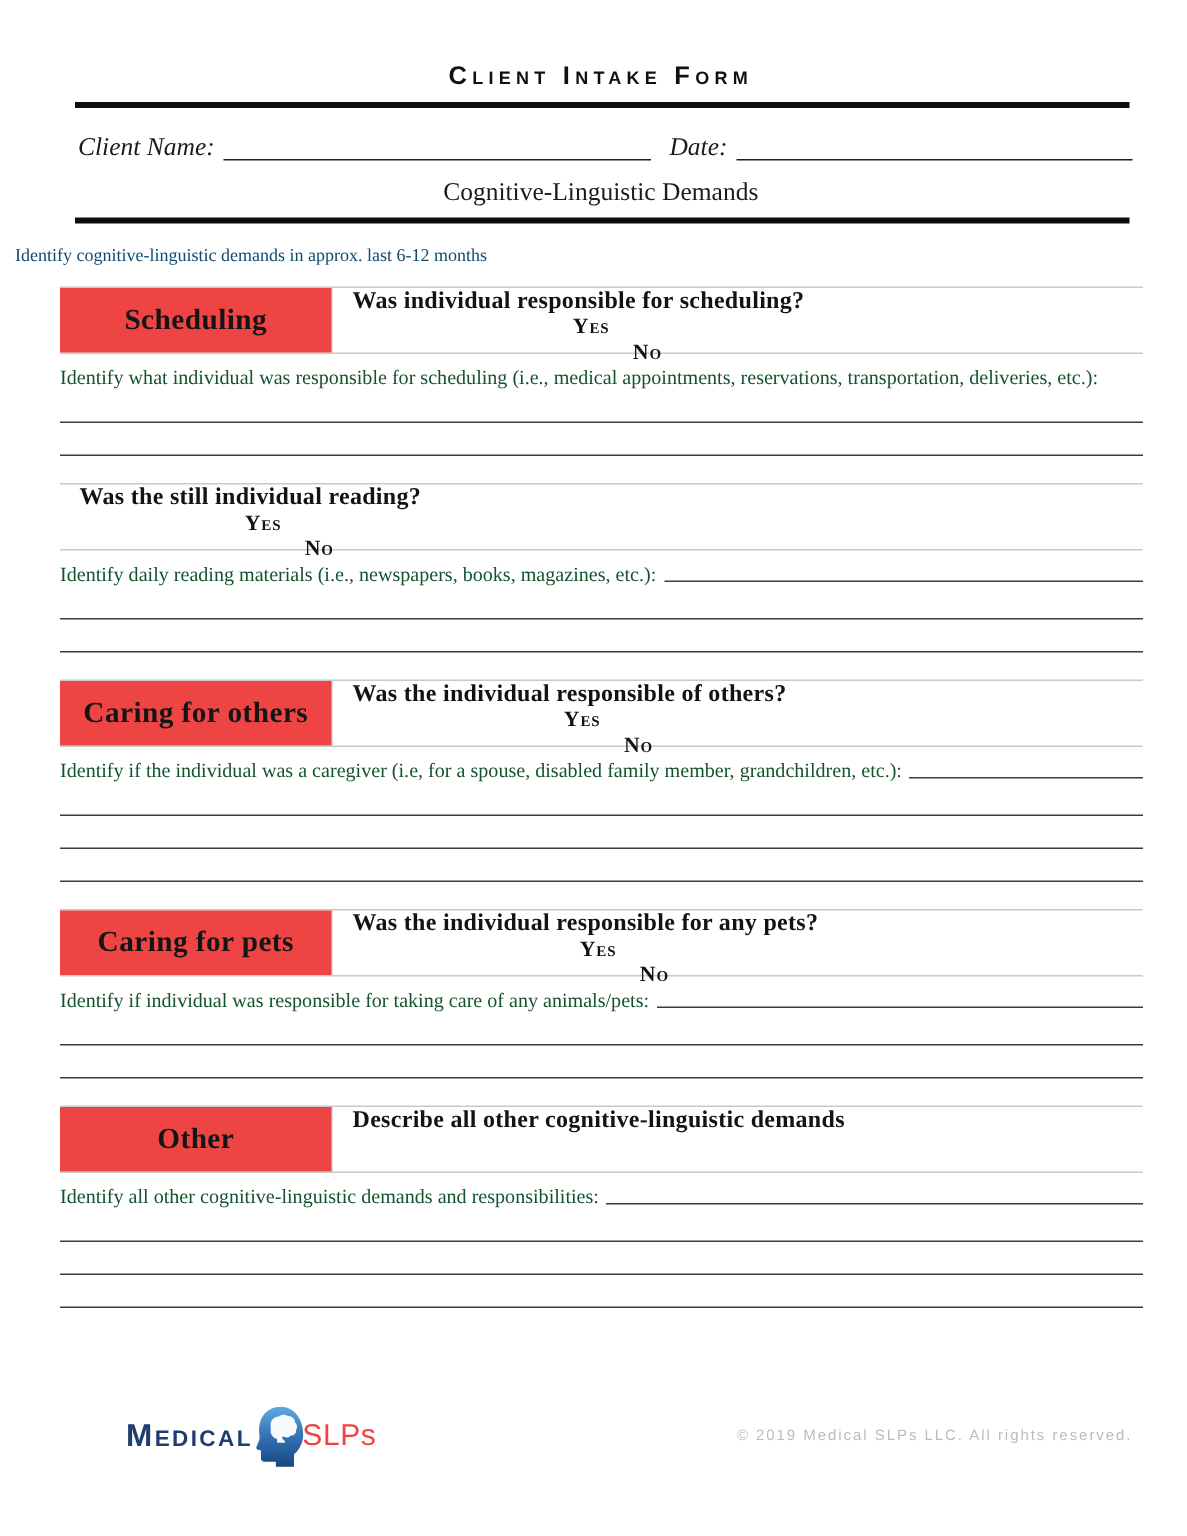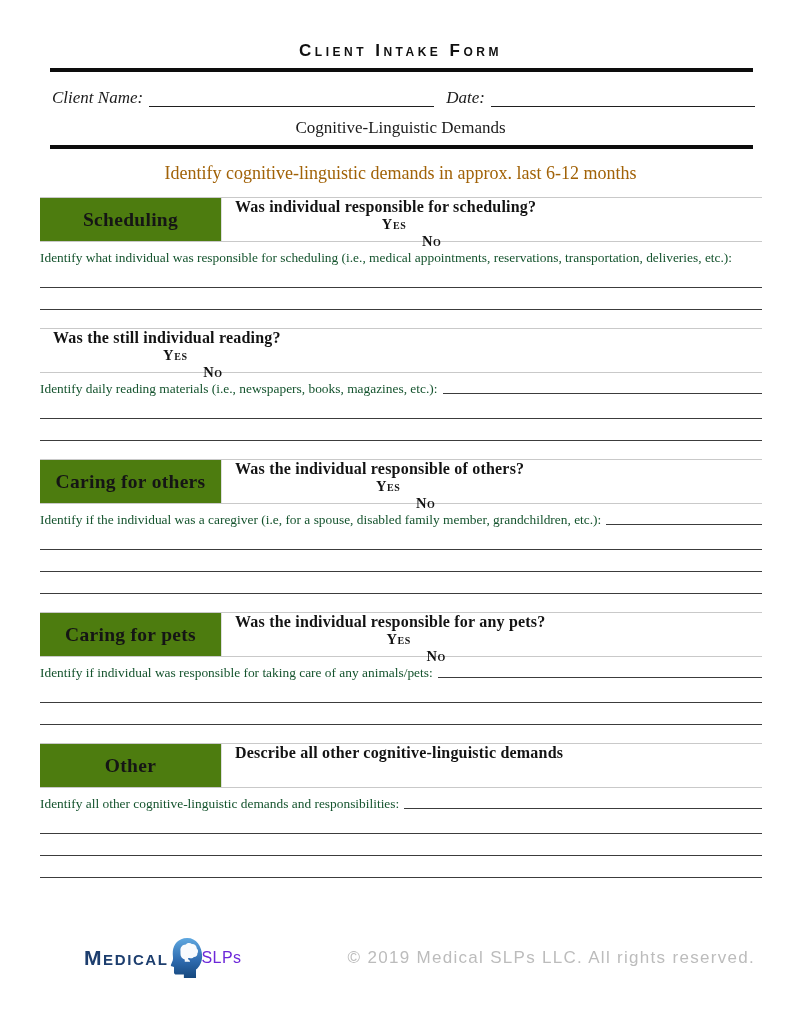--- a/index.html
+++ b/index.html
@@ -32,34 +32,34 @@
   }
   .w-label { white-space:nowrap; }
   .field-line {
     border-bottom:1.6px solid #1f1f1f;
     height:20px; margin:0 0 1px 6px;
   }
   .field-line.name { flex:1.08; margin-right:12px; }
   .field-line.date { flex:1; }
   .subtitle { text-align:center; font-size:17px; margin-top:10px; color:#1b1b1b; }
   .rule-thick.second { margin-top:7px; }
-  .instruction { text-align:center; font-size:18px; margin-top:14px; color:#a16207; }
+  .instruction { font-size:12px; margin-top:14px; color:#0c4a6e; }
 
   .sections { margin:13px 29px 0 30px; }
   .section { margin-bottom:18px; }
   .sec-header {
     display:flex; align-items:stretch;
     height:45px;
     border-top:1px solid #c9c9c9;
     border-bottom:1px solid #c9c9c9;
     background:#ffffff;
   }
   .sec-title {
     width:182px; min-width:182px;
-    background:#4d7c0f;
+    background:#ef4444;
     border-right:1px solid #dedede;
     display:flex; align-items:center; justify-content:center;
     font-weight:700; font-size:19.5px; letter-spacing:.3px;
     color:#151515;
   }
   .sec-q { display:flex; align-items:center; padding-left:13px;flex-direction:column; }
   .q-text { font-weight:700; font-size:16px; letter-spacing:.2px; color:#131313; }
   .yn {
     font-weight:700; font-variant:small-caps;
     font-size:14.5px; letter-spacing:.6px; color:#131313;
@@ -84,24 +84,24 @@
     position:absolute; left:0; right:0; bottom:46px;
     display:flex; align-items:center; justify-content:space-between;
     padding:0 36px 0 84px;
   }
   .logo { display:flex; align-items:center; font-family:"Liberation Sans", sans-serif; }
   .logo-medical {
     font-weight:700; font-variant:small-caps;
     font-size:21px; letter-spacing:1.6px; color:#1d3e6e;
   }
   .logo-head { width:33px; height:41px; margin:0 0 0 1px; display:block; }
-  .logo-slps { font-size:16px; letter-spacing:.4px; color:#6d28d9; margin-left:-1px;text-align:right; }
+  .logo-slps { font-size:20px; letter-spacing:.4px; color:#ef4444; margin-left:-1px;text-align:right; }
   .copyright {
     font-family:"Liberation Sans", sans-serif;
-    font-size:17px; letter-spacing:1.3px; color:#bcbcbc;
+    font-size:10px; letter-spacing:1.3px; color:#bcbcbc;
   }
 </style>
 </head>
 <body>
 
 <div class="page">
 
   <div class="form-title">Client Intake Form</div>
   <div class="rule-thick"></div>
 

